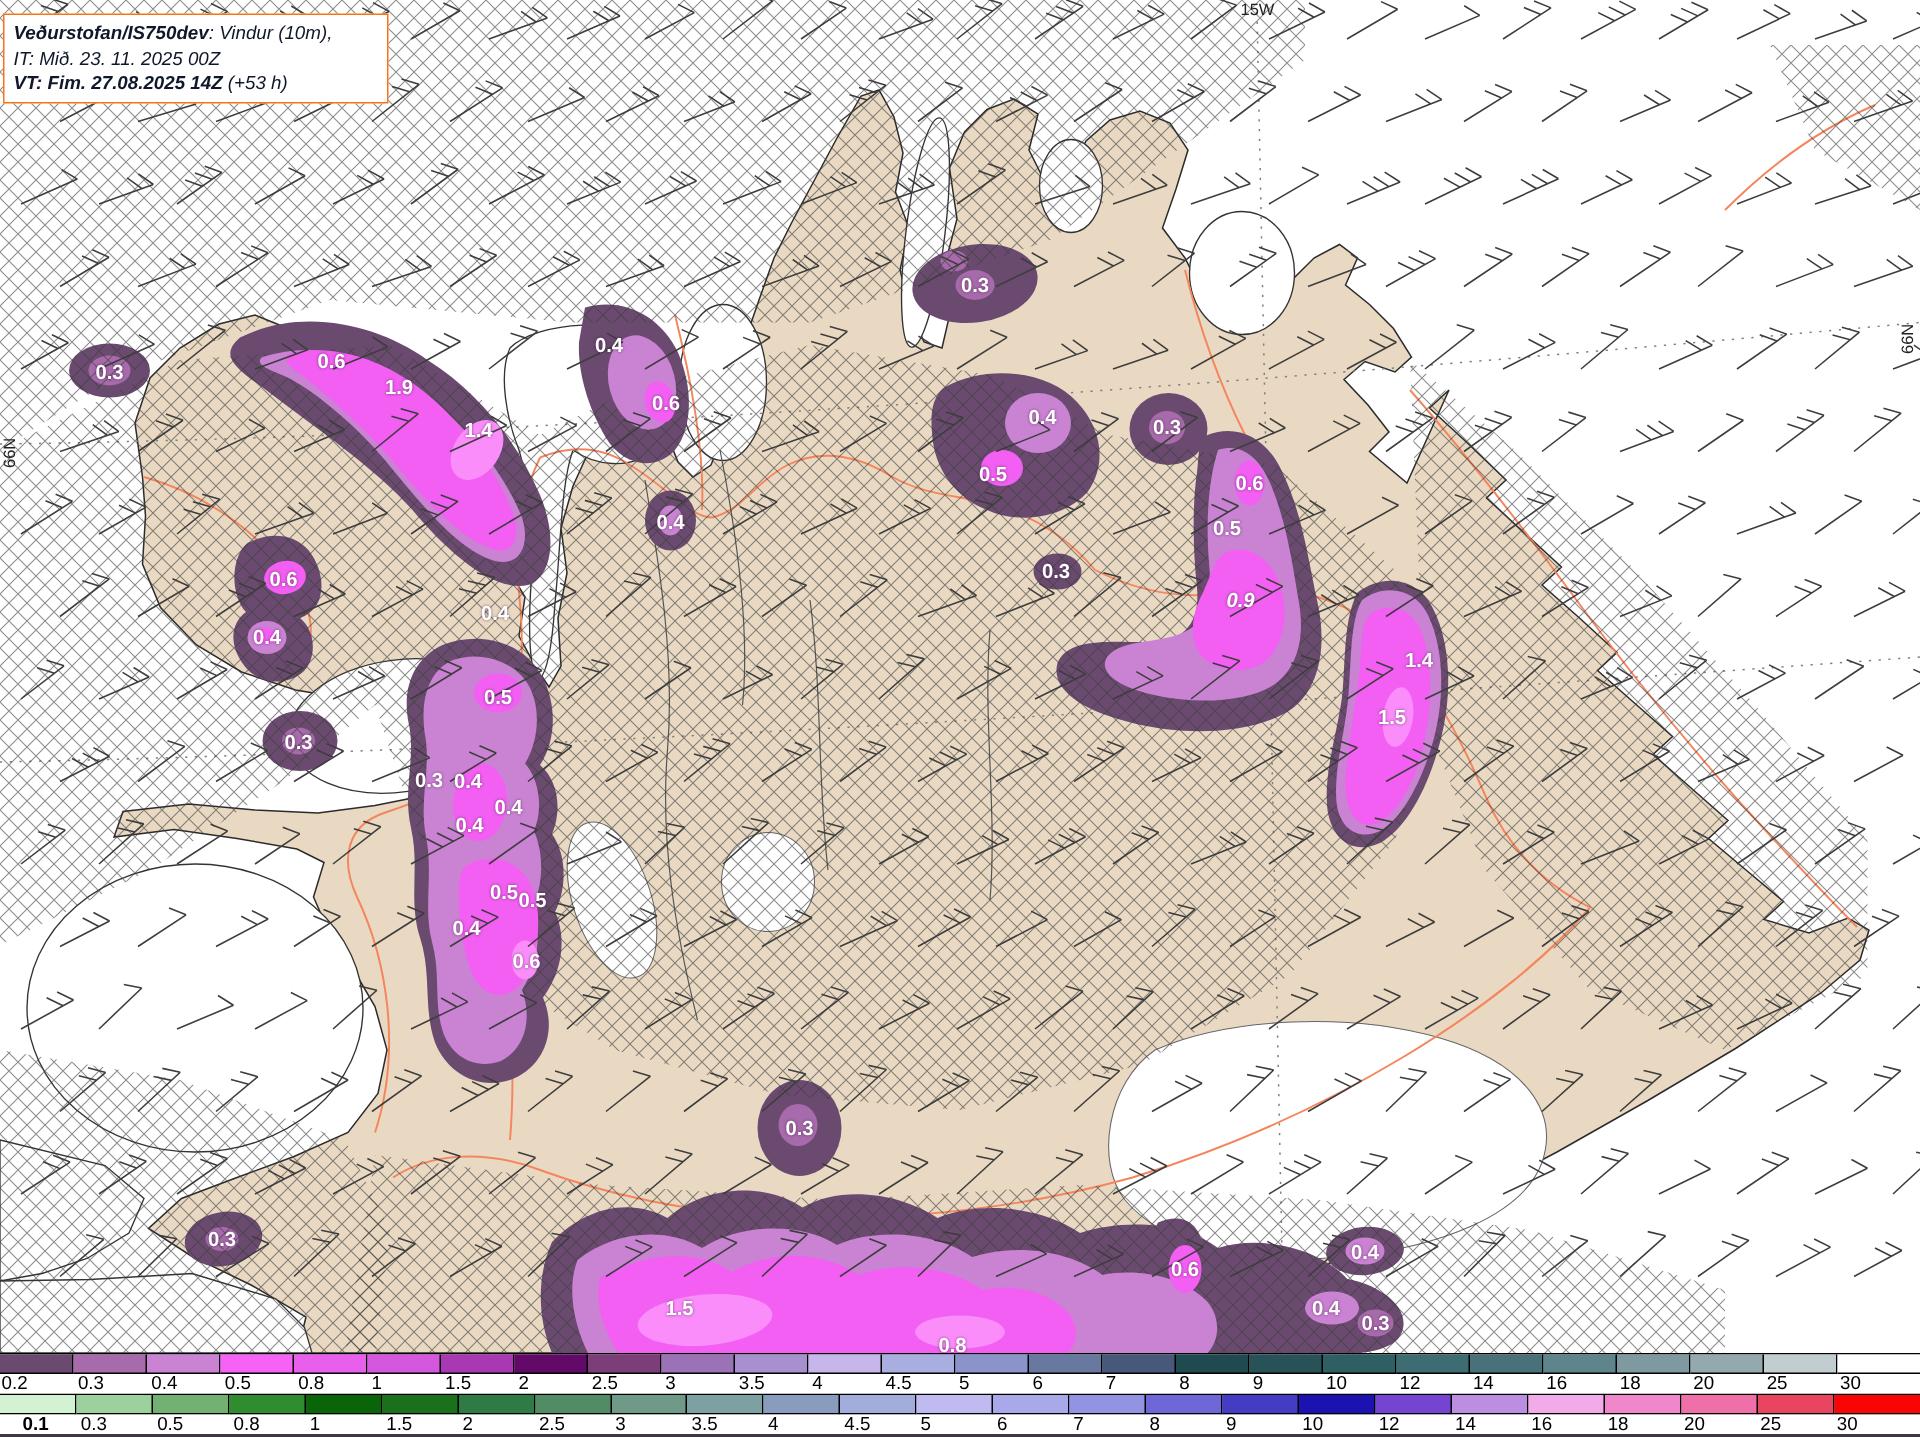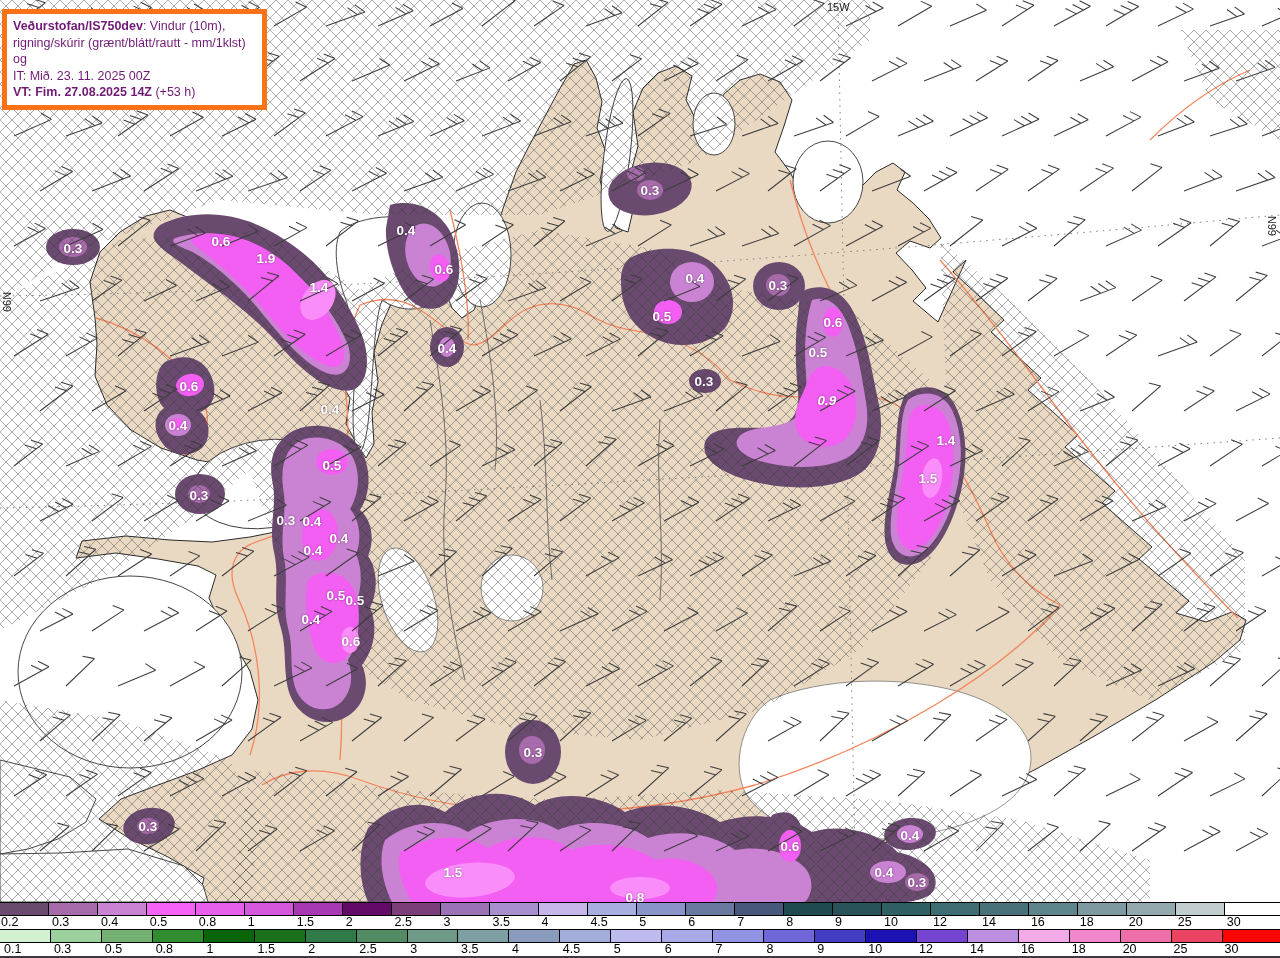--- a/index.html
+++ b/index.html
@@ -1,21 +1,21 @@
 <!DOCTYPE html>
 <html><head>
 <meta charset="utf-8">
 <style>
   html,body{margin:0;padding:0;background:#fff;}
   .stage{position:relative;width:1280px;height:958px;background:#fff;overflow:hidden;
          font-family:"Liberation Sans","DejaVu Sans",sans-serif;}
   #map{position:absolute;left:0;top:0;}
   
   .title-box{position:absolute;left:2px;top:9px;width:243px;background:#fff;
-    border:5px solid #f97316;padding:4px 6px;font-size:12.5px;line-height:16.5px;color:#701a75;z-index:30;}
+    border:1px solid #f97316;padding:4px 6px;font-size:12.5px;line-height:16.5px;color:#0f172a;z-index:30;font-style:italic;}
   .title-box b{font-weight:bold;}
   
   .grat-label{position:absolute;font-size:11px;color:#222;z-index:5;background:transparent;}
   .grat-label.vert-l{transform:rotate(-90deg);transform-origin:left top;}
   .grat-label.vert-r{transform:rotate(-90deg);transform-origin:left top;}
   
   .pv{position:absolute;transform:translate(-50%,-50%);color:#fff;font-weight:bold;
       font-size:13.5px;text-shadow:0 0 2px rgba(60,20,60,.65);z-index:20;white-space:nowrap;}
   
   .scales{position:absolute;left:0;top:902px;width:1280px;z-index:40;}
@@ -612,21 +612,20 @@
       <span class="pv" style="left: 453px; top: 872px;">1.5</span>
       <span class="pv" style="left: 635px; top: 897px;">0.8</span>
       <span class="pv" style="left: 790px; top: 846px;">0.6</span>
       <span class="pv" style="left: 910px; top: 835px;">0.4</span>
       <span class="pv" style="left: 884px; top: 872px;">0.4</span>
       <span class="pv" style="left: 917px; top: 882px;">0.3</span>
     </div>
 
   <div class="title-box">
     <div><b>Veðurstofan/IS750dev</b><span>: Vindur (10m),</span></div>
-    <div>rigning/skúrir (grænt/blátt/rautt - mm/1klst) og</div>
     <div>IT: Mið. 23. 11. 2025 00Z</div>
     <div><b>VT: Fim. 27.08.2025 14Z</b><span> (+53 h)</span></div>
   </div>
 
   <div class="scales">
     <div class="bar" id="bar-sleet">
         <div class="seg" style="background: rgb(107, 74, 112);"></div>
         <div class="seg" style="background: rgb(167, 107, 171);"></div>
         <div class="seg" style="background: rgb(202, 131, 211);"></div>
         <div class="seg" style="background: rgb(246, 97, 246);"></div>
@@ -702,21 +701,21 @@
         <div class="seg" style="background: rgb(28, 18, 178);"></div>
         <div class="seg" style="background: rgb(117, 68, 208);"></div>
         <div class="seg" style="background: rgb(187, 142, 226);"></div>
         <div class="seg" style="background: rgb(242, 171, 233);"></div>
         <div class="seg" style="background: rgb(240, 135, 202);"></div>
         <div class="seg" style="background: rgb(239, 111, 169);"></div>
         <div class="seg" style="background: rgb(234, 69, 96);"></div>
         <div class="seg" style="background: rgb(250, 5, 5); flex-grow: 1.15;"></div>
       </div>
     <div class="lblrow" id="lbl-rain">
-        <span style="left: 0%; margin-left: 4px;">0.1</span>
+        <span style="left: 0%; margin-left: 15px; font-weight: bold;">0.1</span>
         <span style="left: 3.97614%; margin-left: 3px;">0.3</span>
         <span style="left: 7.95229%; margin-left: 3px;">0.5</span>
         <span style="left: 11.9284%; margin-left: 3px;">0.8</span>
         <span style="left: 15.9046%; margin-left: 3px;">1</span>
         <span style="left: 19.8807%; margin-left: 3px;">1.5</span>
         <span style="left: 23.8569%; margin-left: 3px;">2</span>
         <span style="left: 27.833%; margin-left: 3px;">2.5</span>
         <span style="left: 31.8091%; margin-left: 3px;">3</span>
         <span style="left: 35.7853%; margin-left: 3px;">3.5</span>
         <span style="left: 39.7614%; margin-left: 3px;">4</span>

